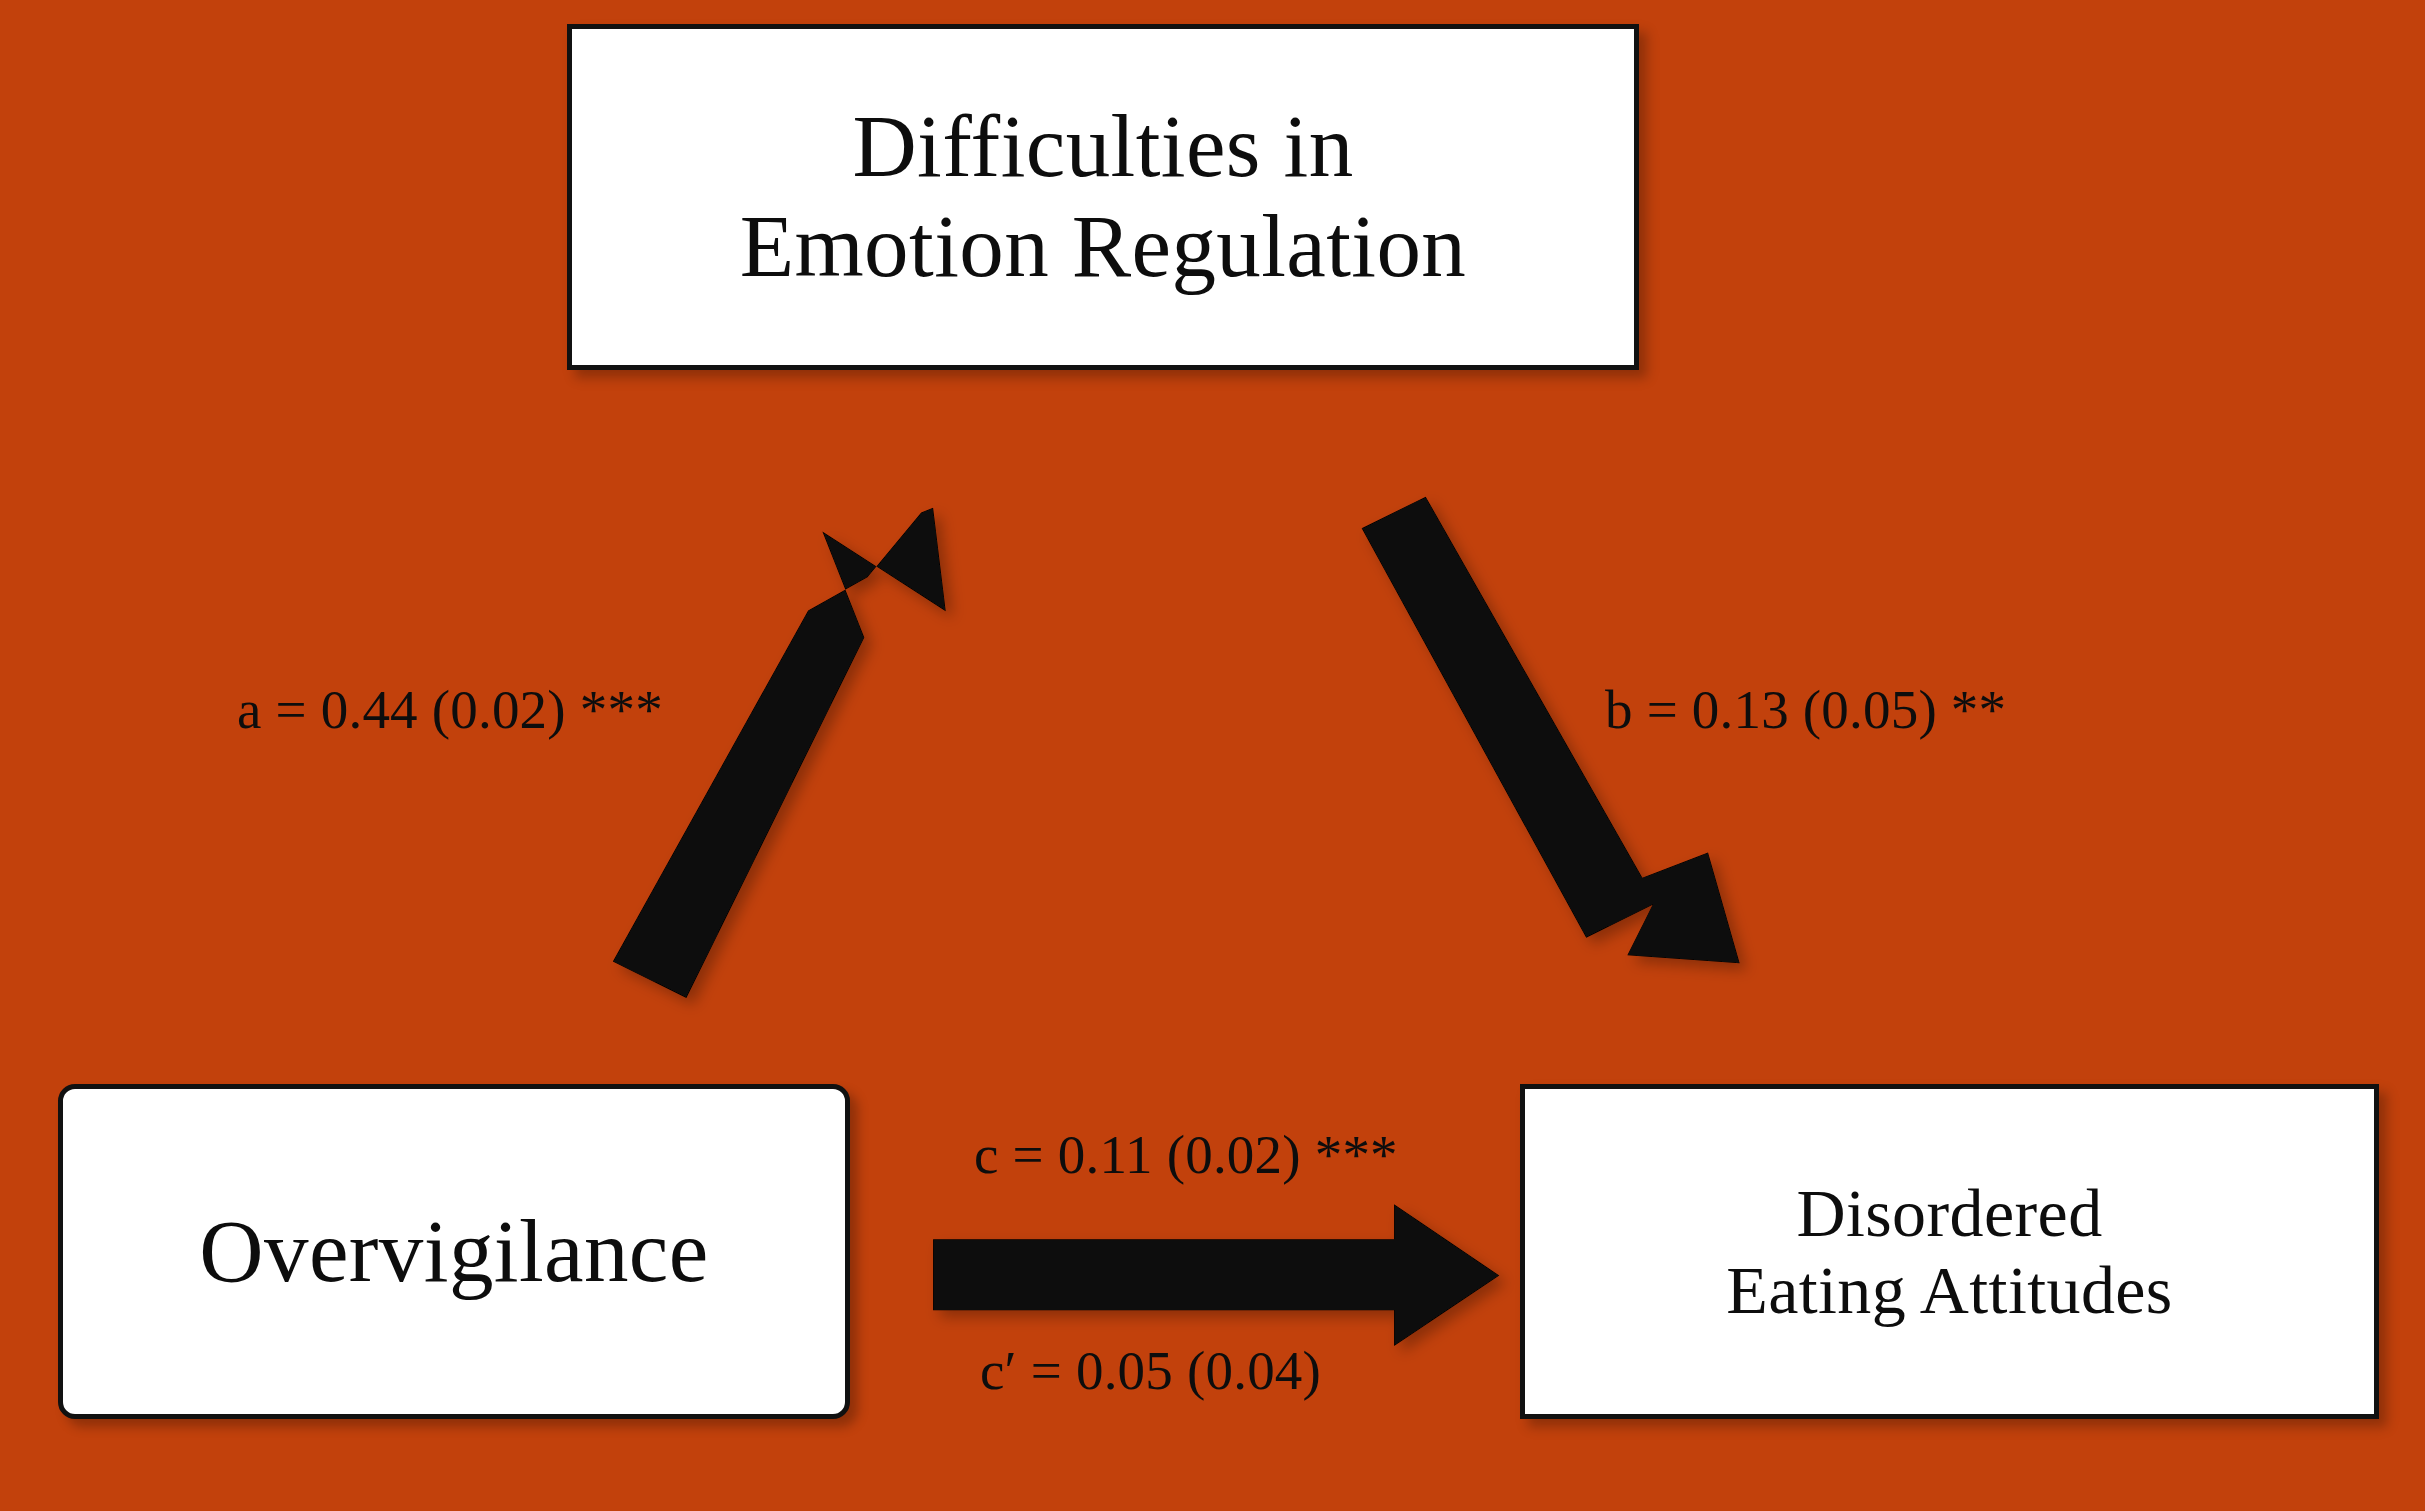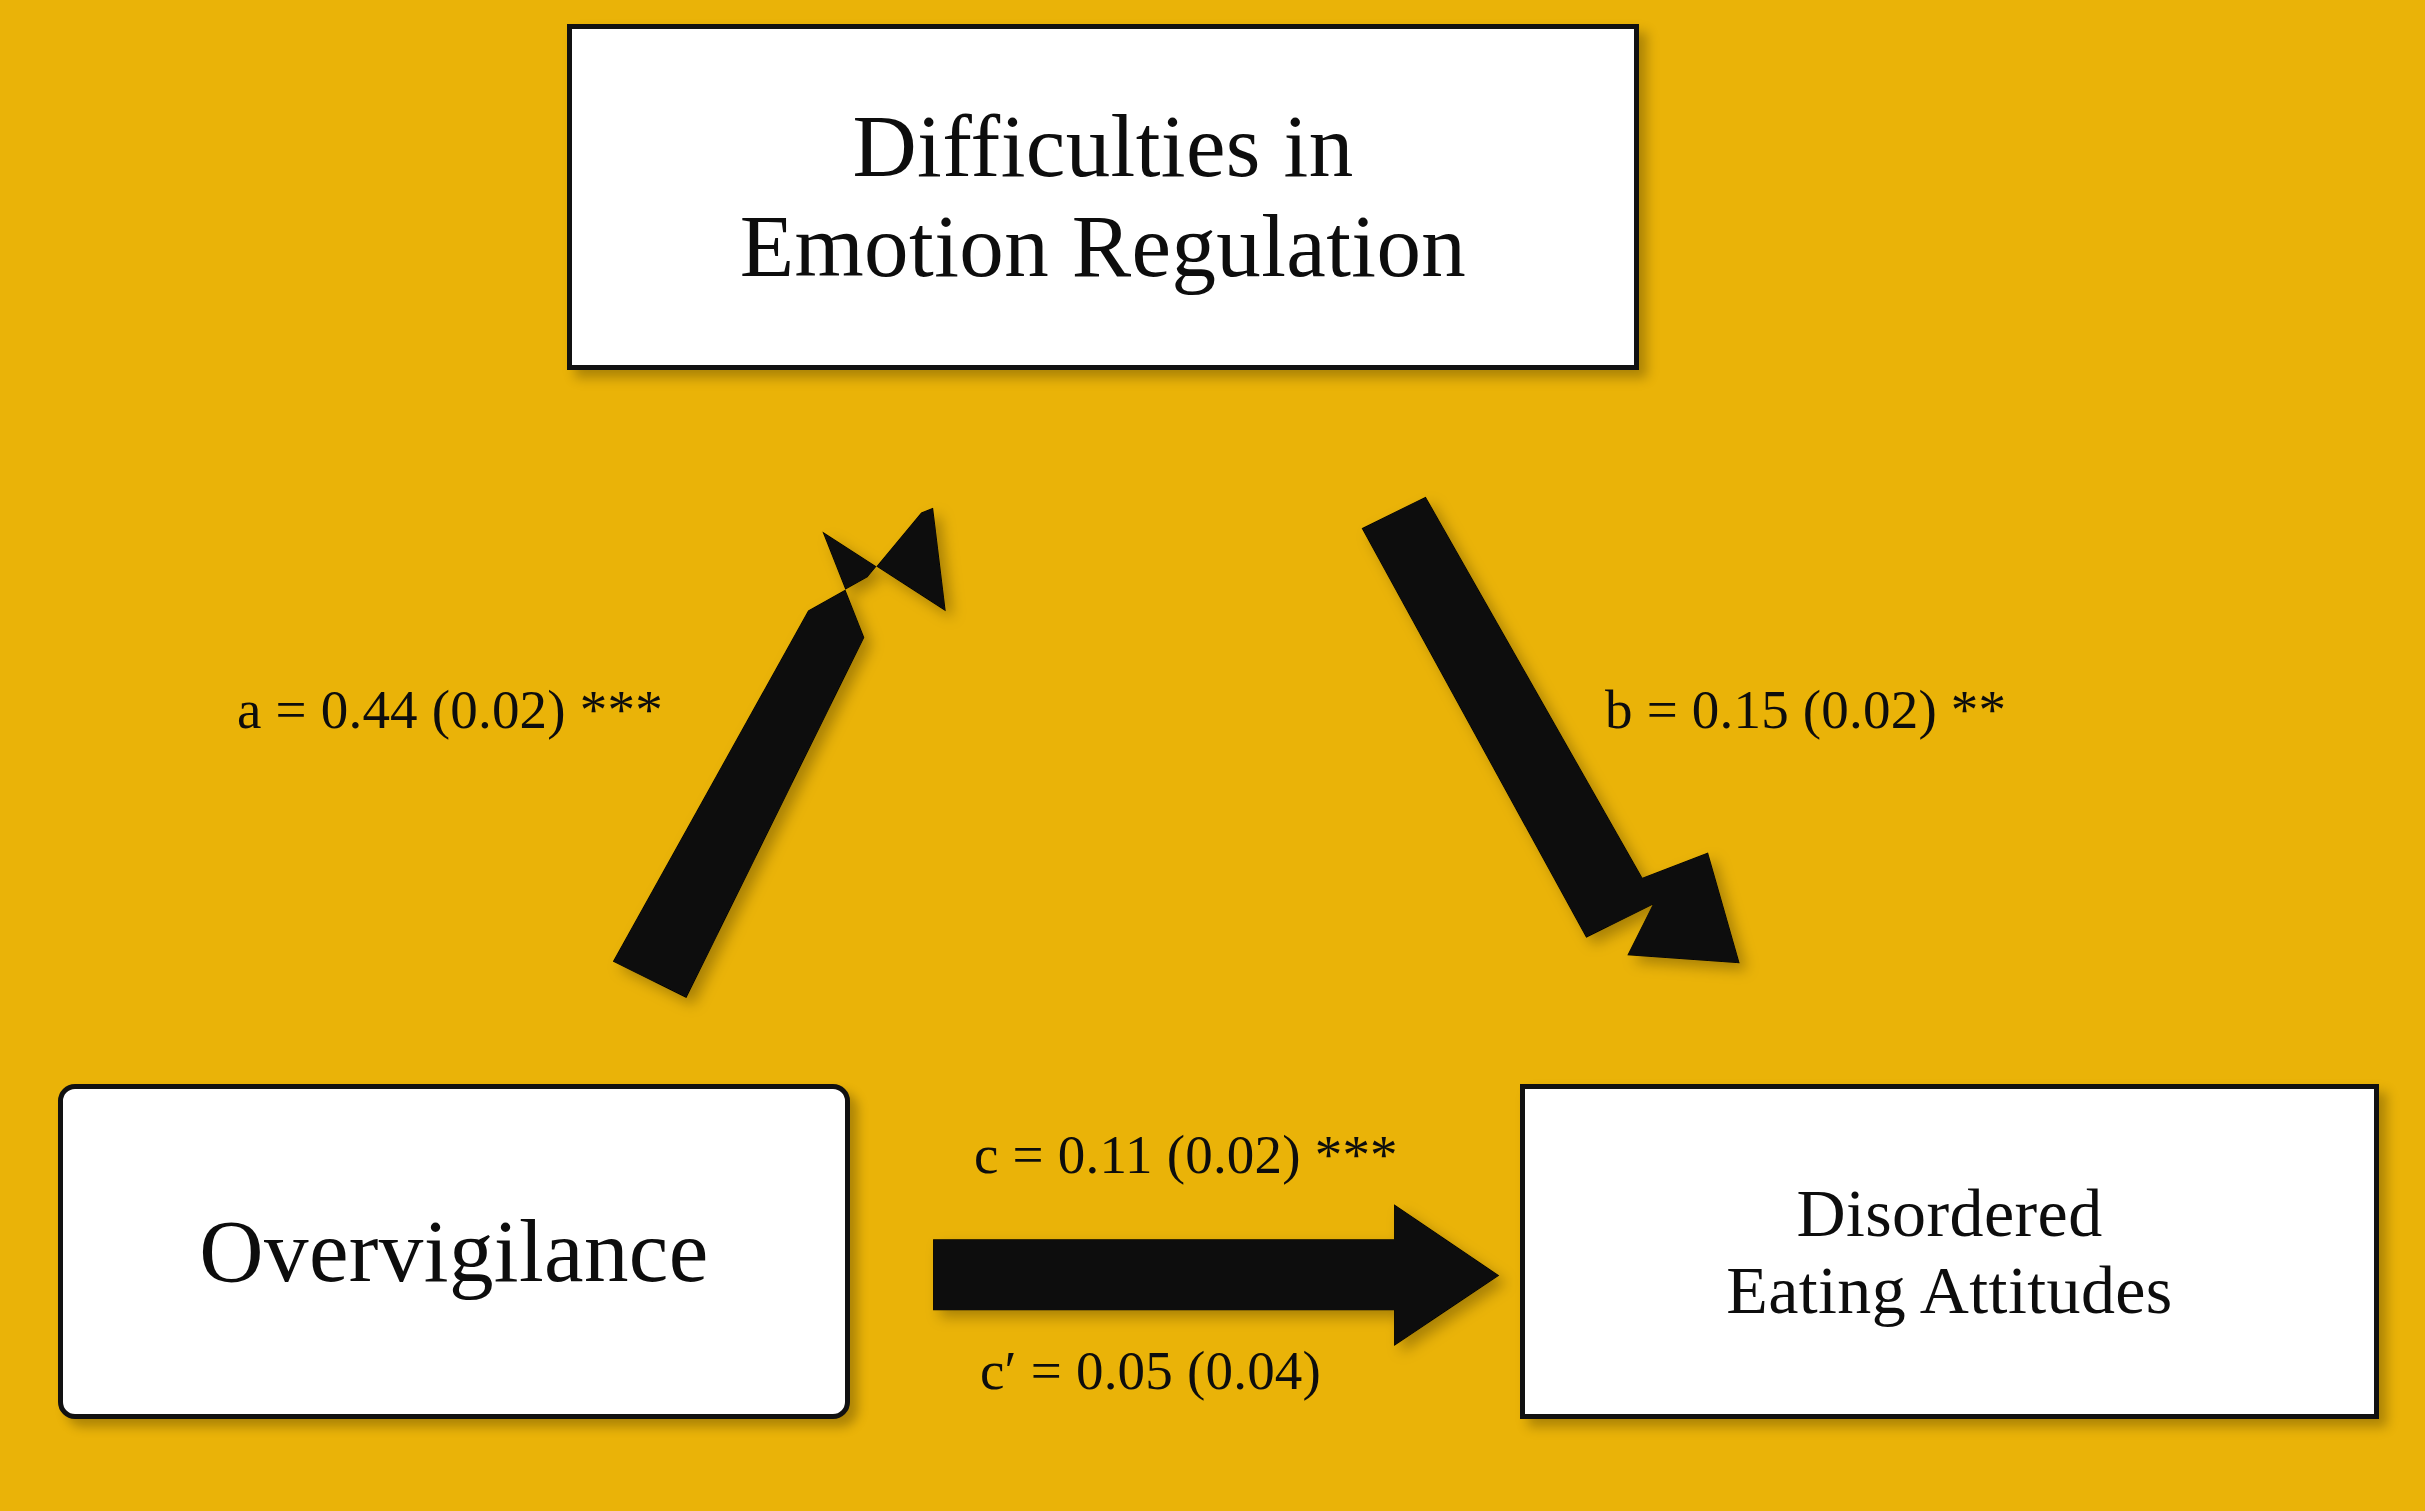--- a/index.html
+++ b/index.html
@@ -5,21 +5,21 @@
 <style>
   html, body {
     margin: 0;
     padding: 0;
     background: #ffffff;
   }
   #canvas {
     position: relative;
     width: 2426px;
     height: 1512px;
-    background: #eab308;
+    background: #c2410c;
     overflow: hidden;
     font-family: "Liberation Serif", "DejaVu Serif", serif;
     color: #0a0a0a;
   }
 
   
   .node-box {
     position: absolute;
     box-sizing: border-box;
     background: #ffffff;
@@ -117,20 +117,20 @@
     <span class="node-label">Overvigilance</span>
   </div>
 
   <div class="node-box" id="box-outcome">
     <span class="node-label">Disordered
 Eating Attitudes</span>
   </div>
 
   <div class="path-label" id="label-a">a = 0.44 (0.02) ***</div>
 
-  <div class="path-label" id="label-b">b = 0.15 (0.02) **</div>
+  <div class="path-label" id="label-b">b = 0.13 (0.05) **</div>
 
   <div class="path-label" id="label-c">c = 0.11 (0.02) ***</div>
 
   <div class="path-label" id="label-cp">c′ = 0.05 (0.04)</div>
 
 </div>
 
 
 </body></html>

